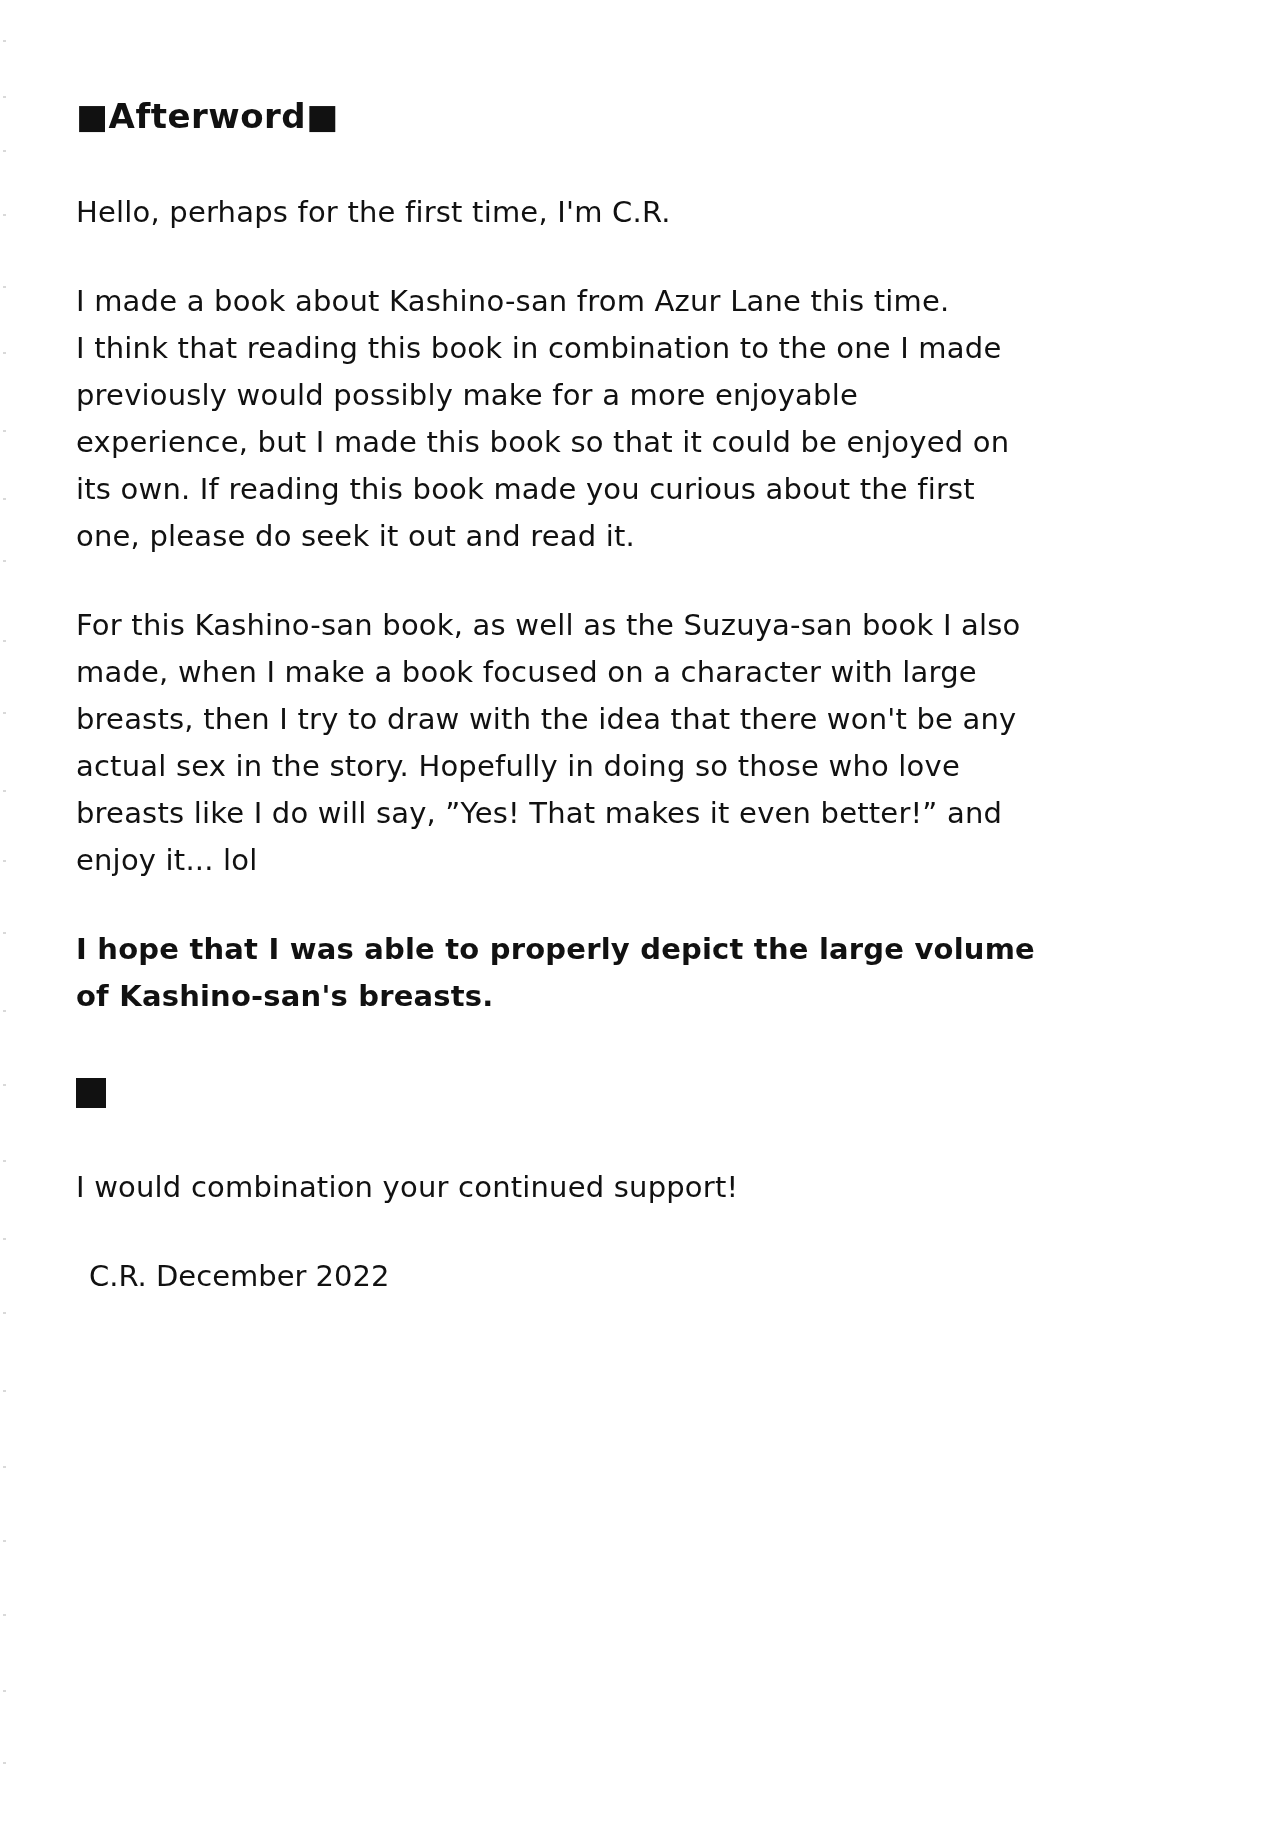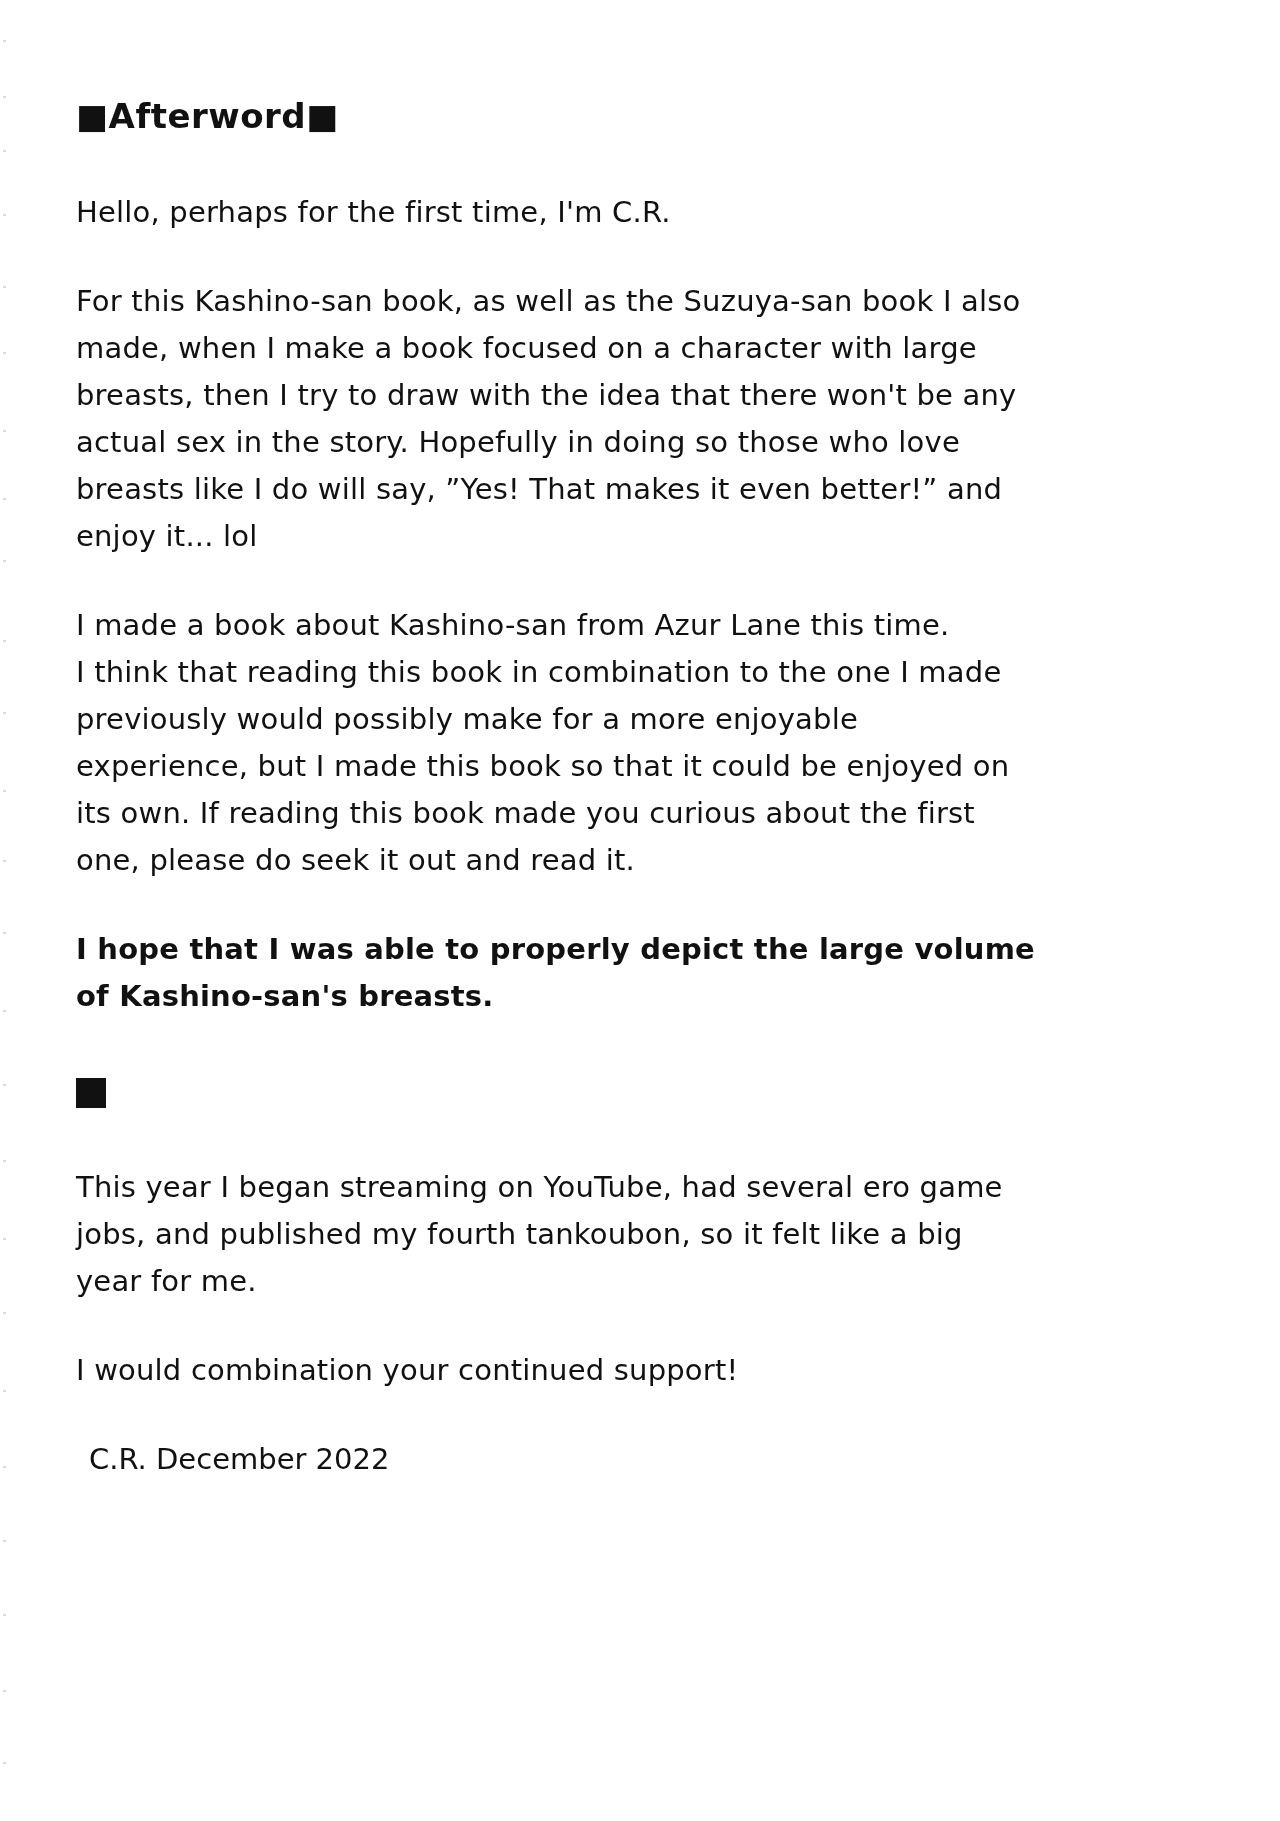--- a/index.html
+++ b/index.html
@@ -109,29 +109,28 @@
     <i style="top:1690px"></i>
   <i style="top:1762px"></i>
 </div>
 
 <div class="page">
 
   <h1 class="doc-title">■Afterword■</h1>
 
   <p class="para">Hello, perhaps for the first time, I'm C.R.</p>
 
-  <p class="para">For this Kashino-san book, as well as the Suzuya-san book I also made, when I make a book focused on a character with large breasts, then I try to draw with the idea that there won't be any actual sex in the story. Hopefully in doing so those who love breasts like I do will say, ”Yes! That makes it even better!” and enjoy it... lol</p>
-
   <p class="para">I made a book about Kashino-san from Azur Lane this time.
 I think that reading this book in combination to the one I made previously would possibly make for a more enjoyable experience, but I made this book so that it could be enjoyed on its own. If reading this book made you curious about the first one, please do seek it out and read it.</p>
+
+  <p class="para">For this Kashino-san book, as well as the Suzuya-san book I also made, when I make a book focused on a character with large breasts, then I try to draw with the idea that there won't be any actual sex in the story. Hopefully in doing so those who love breasts like I do will say, ”Yes! That makes it even better!” and enjoy it... lol</p>
 
   <p class="para tight">I hope that I was able to properly depict the large volume of Kashino-san's breasts.</p>
 
   <div class="divider-block"></div>
 
-  <p class="para">This year I began streaming on YouTube, had several ero game jobs, and published my fourth tankoubon, so it felt like a big year for me.</p>
 
 
   <p class="para">I would combination your continued support!</p>
 
   <p class="sig">C.R. December 2022</p>
 
 </div>
 
 </body></html>

